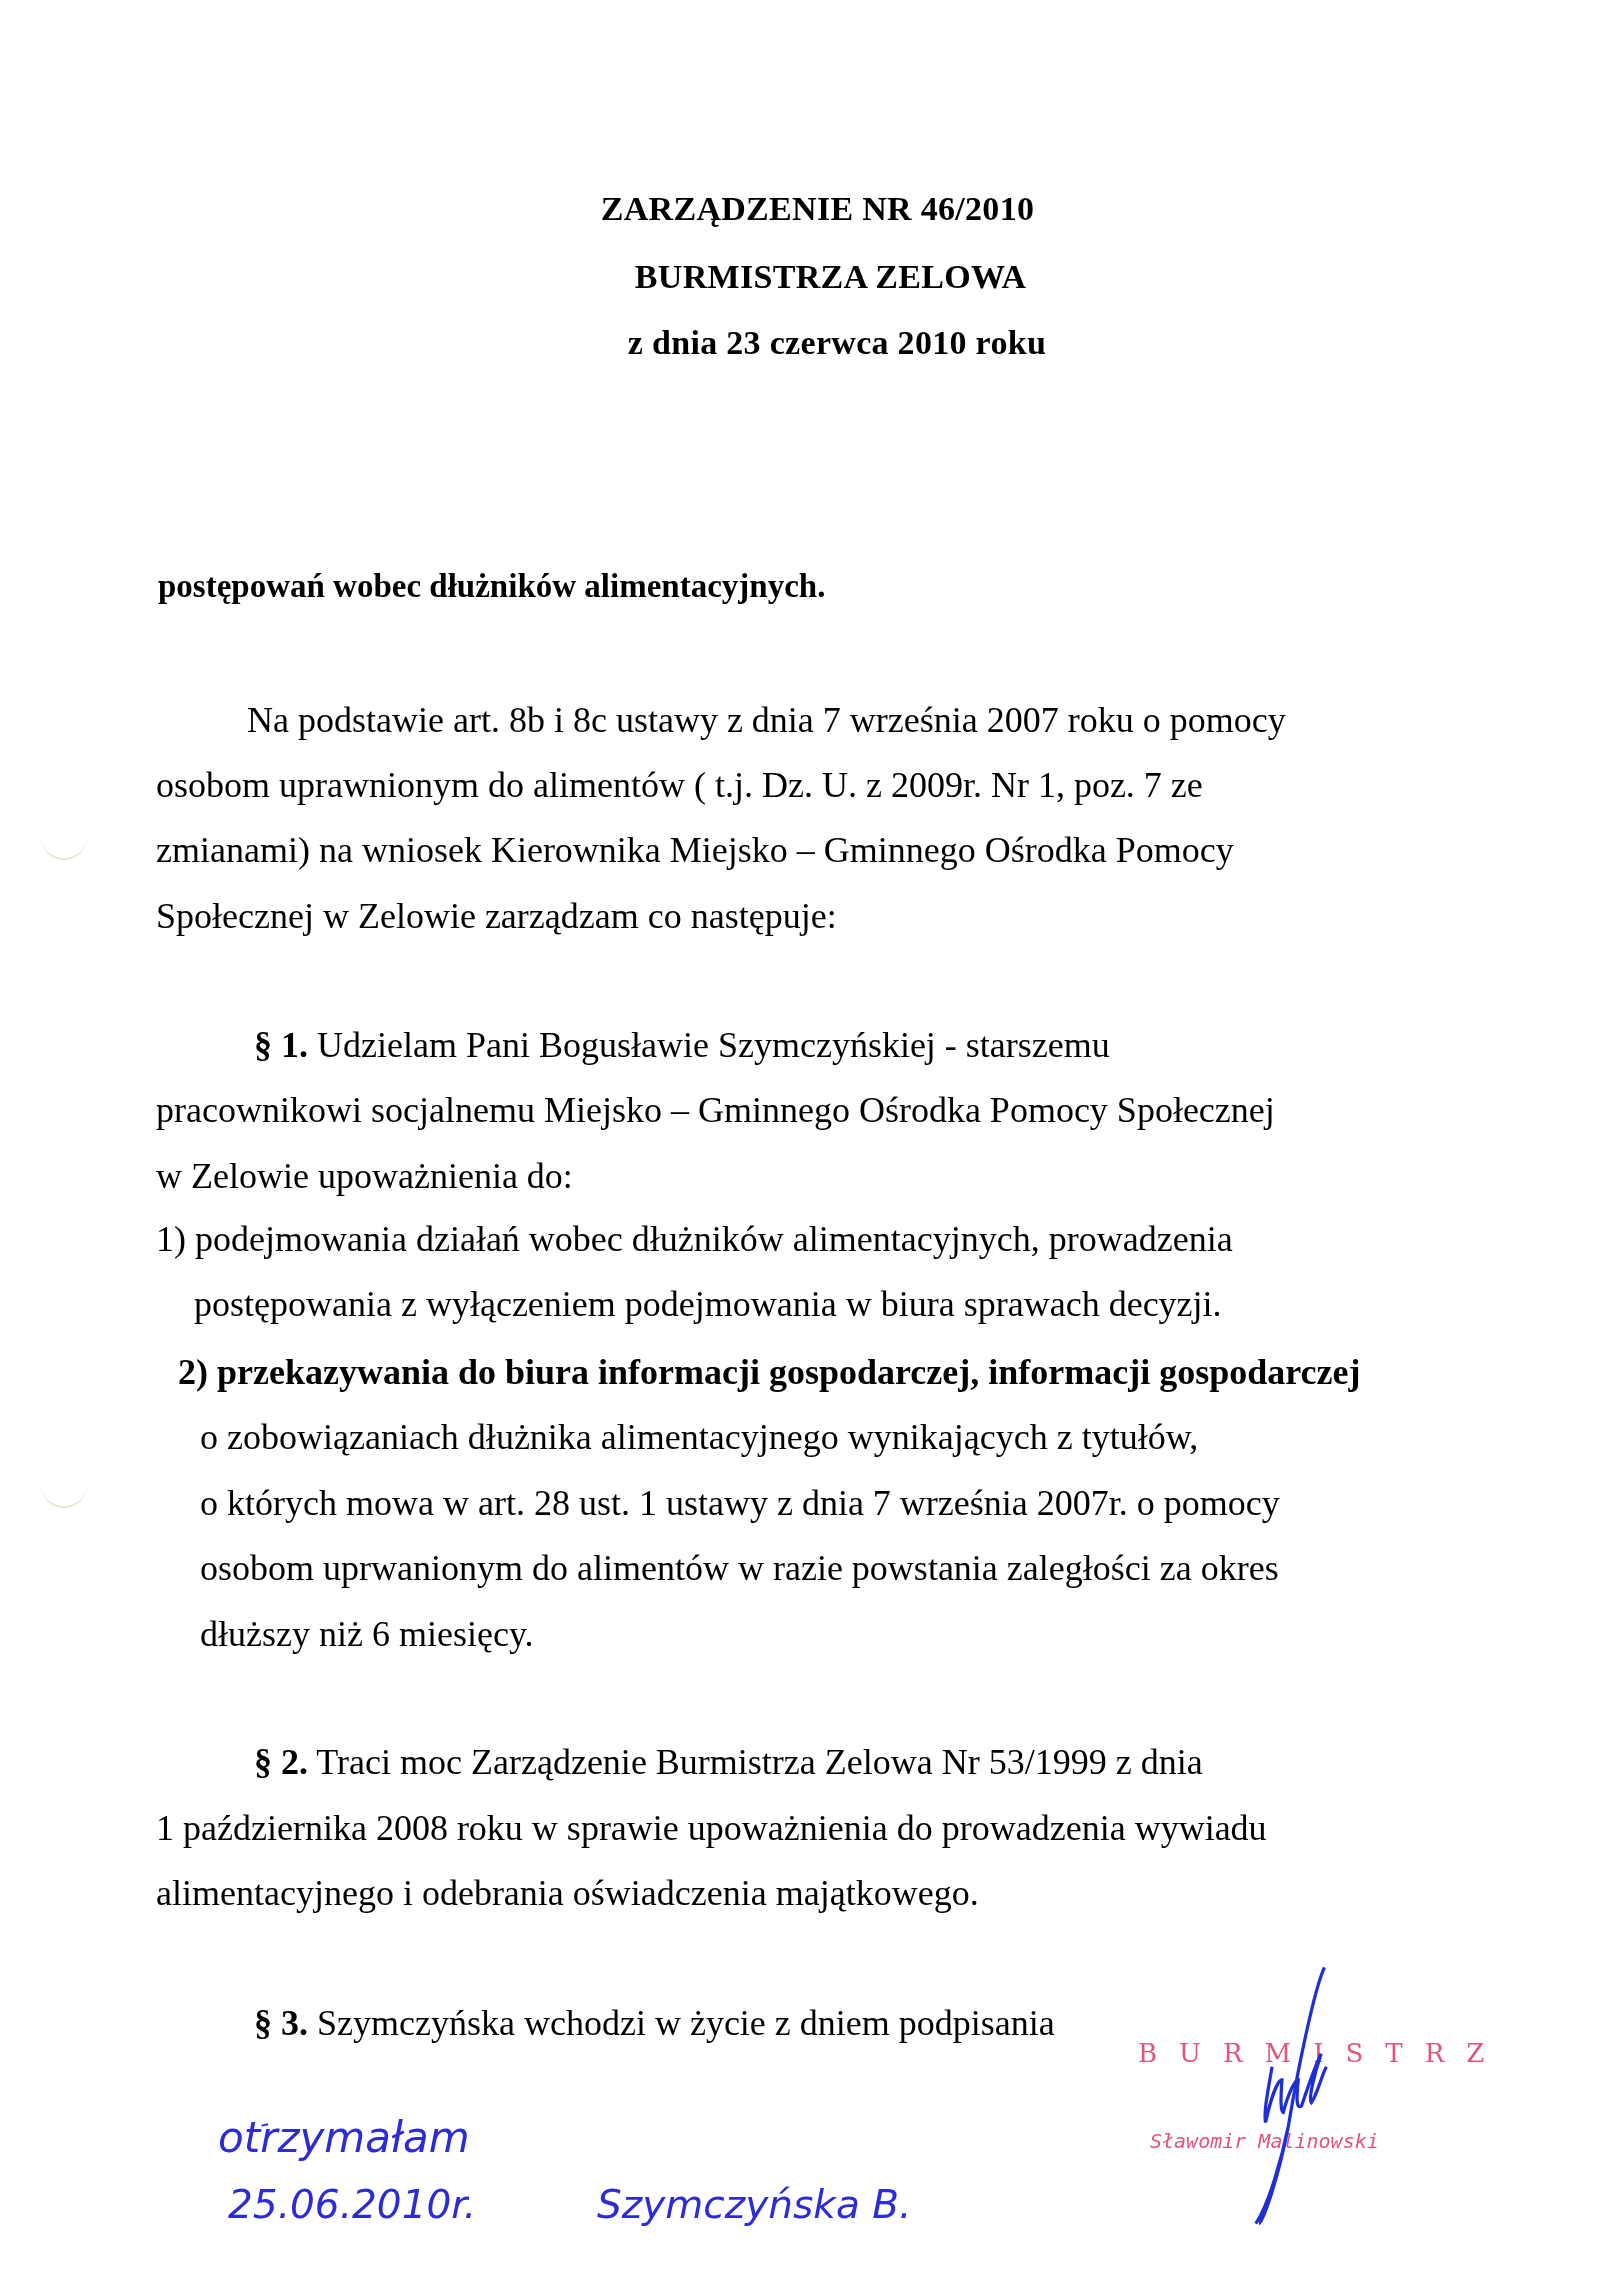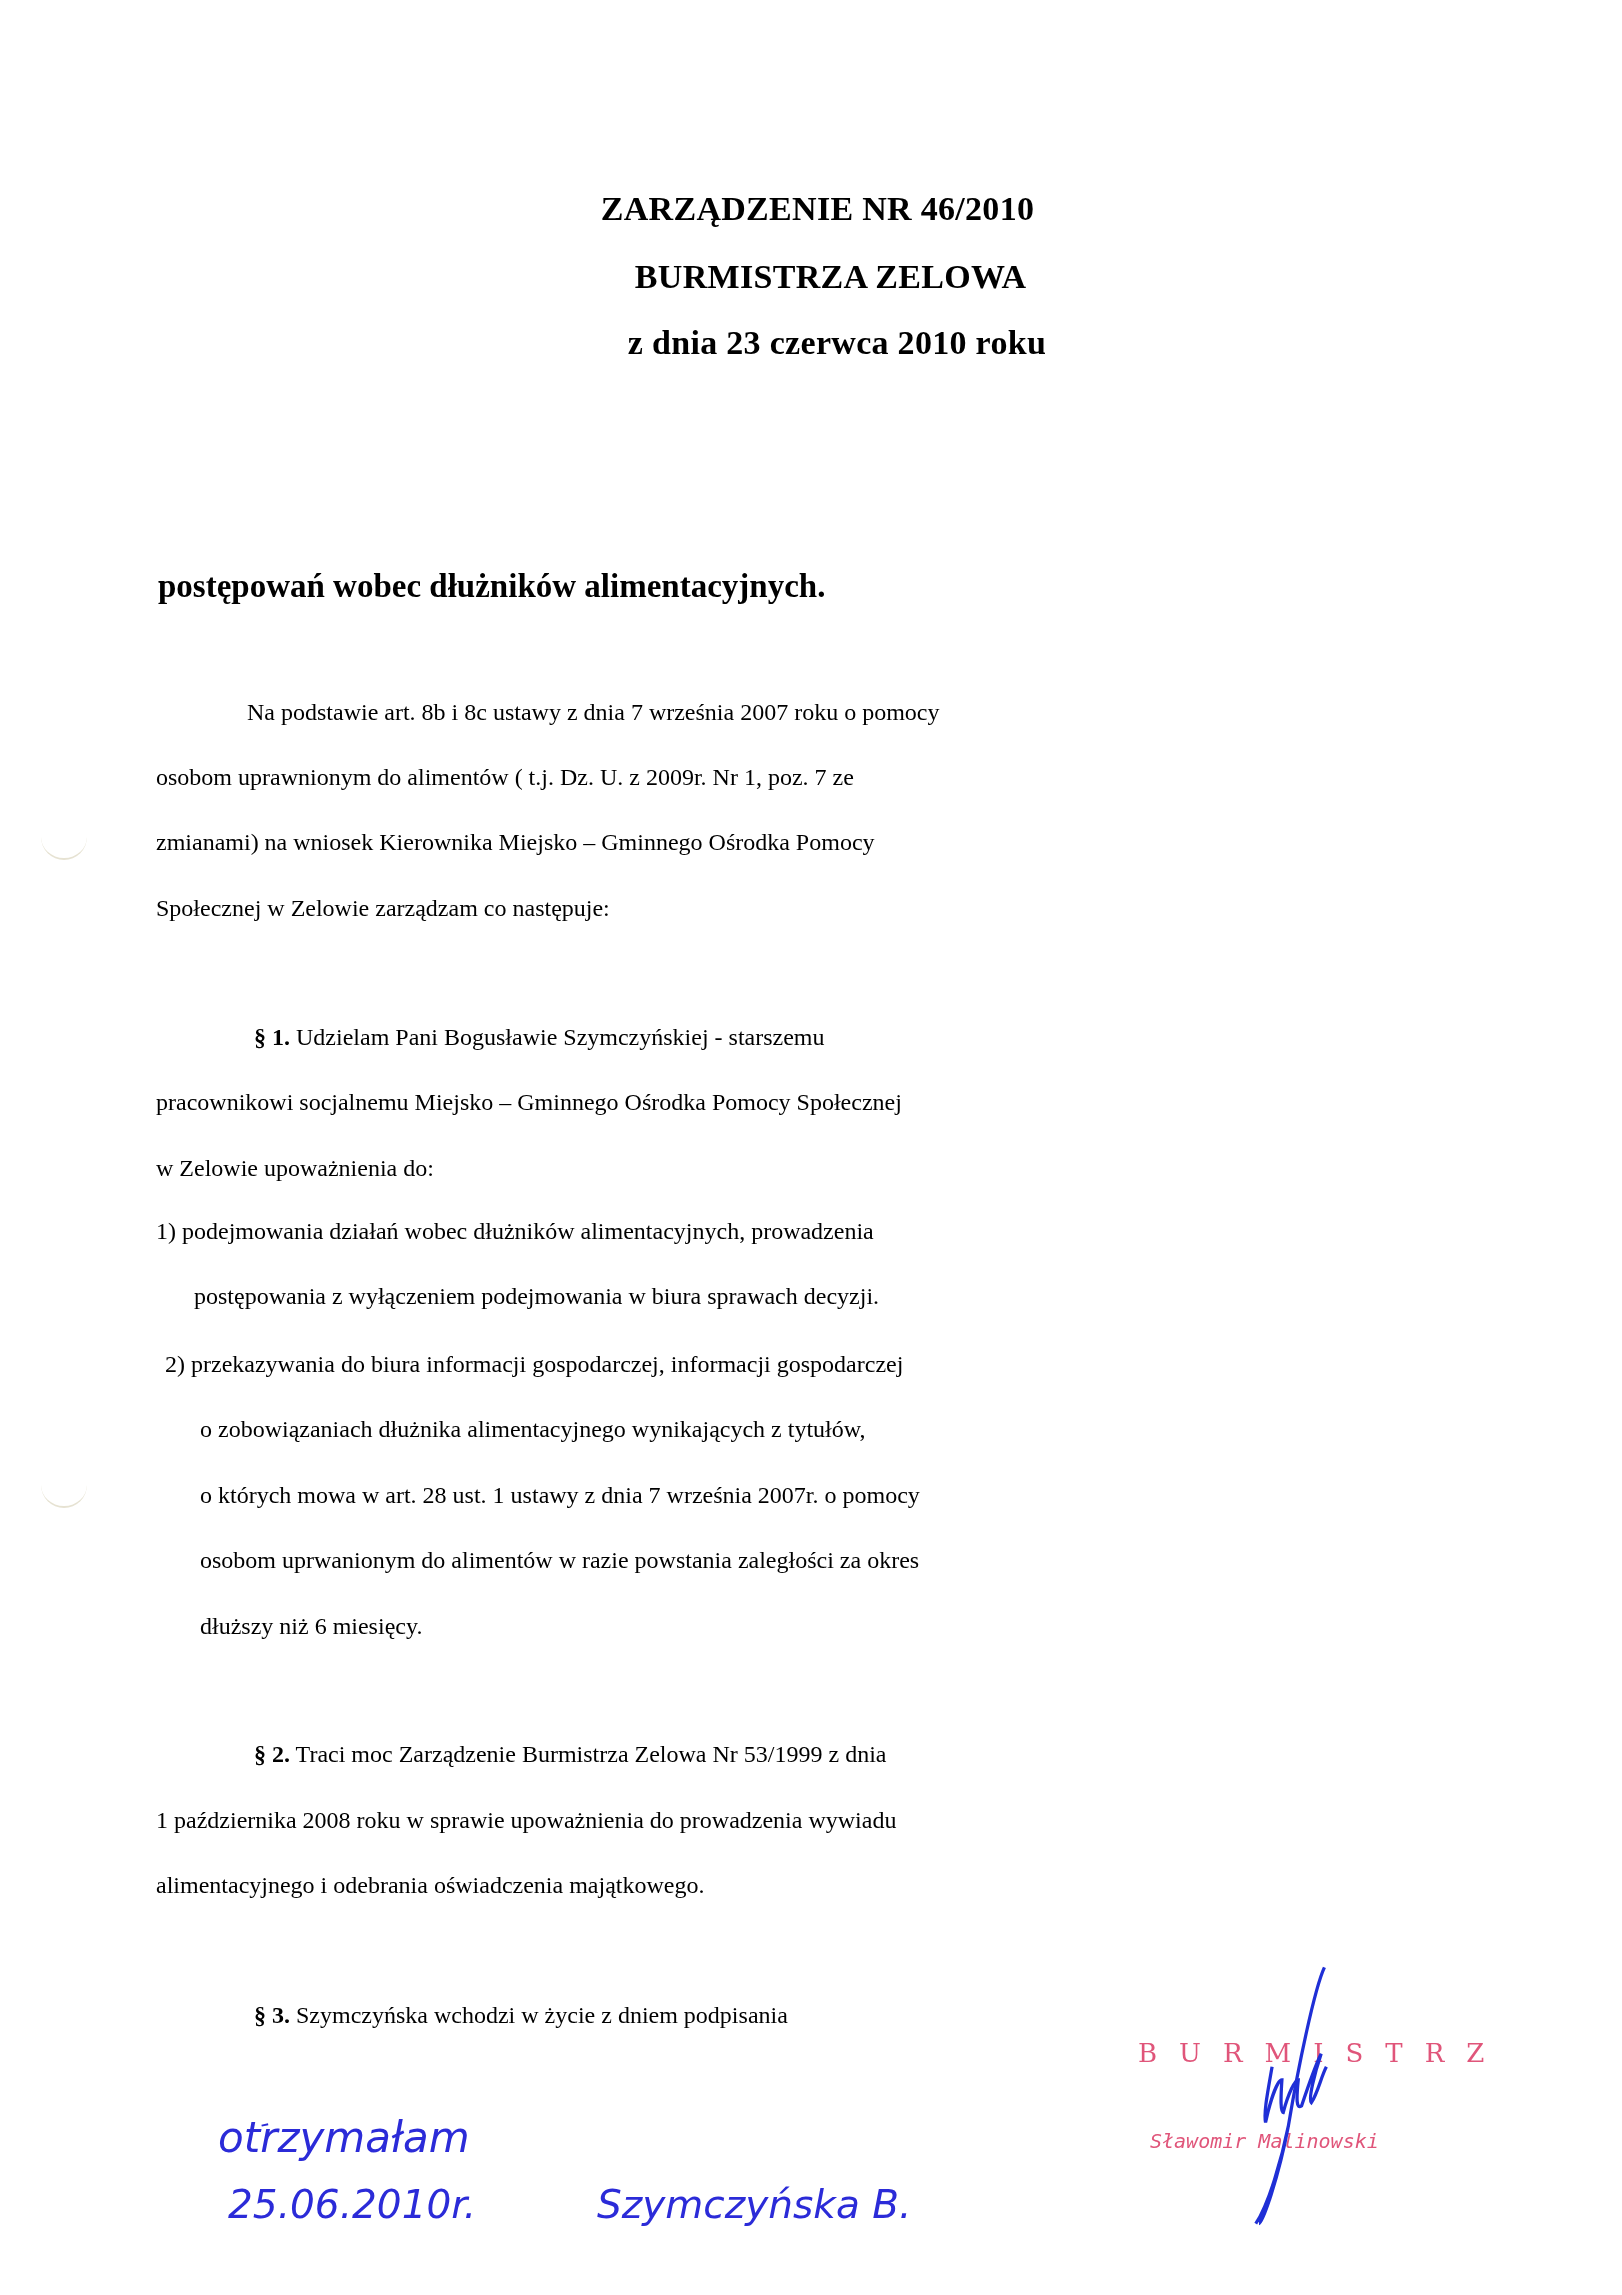--- a/index.html
+++ b/index.html
@@ -5,21 +5,21 @@
   html, body { margin: 0; padding: 0; background: #ffffff; }
   body { width: 1622px; height: 2295px; position: relative; overflow: hidden;
          font-family: "Liberation Serif", "DejaVu Serif", serif; color: #000; }
   .page { position: absolute; inset: 0; }
   .hdr { position: absolute; left: 0; width: 1622px; text-align: center; font-weight: bold;
          font-size: 34px; letter-spacing: 0.3px; }
   .hdr1 { top: 190px; padding-left: 6.5px; }
   .hdr2 { top: 258px; padding-left: 19.6px; }
   .hdr3 { top: 324px; padding-left: 26px; }
   .subject { position: absolute; left: 158px; font-weight: bold; font-size: 33px; }
-  .line { position: absolute; font-size: 24px; white-space: nowrap; }
+  .line { position: absolute; font-size: 36px; white-space: nowrap; }
   .b { font-weight: bold; }
   .punch { position: absolute; width: 46px; height: 26px; border-bottom: 2px solid #e6e2d2;
            border-radius: 0 0 33px 33px; }
   .stamp { position: absolute; color: #e0557a; font-family: "DejaVu Serif", serif; }
   .stamp-title { left: 1138px; top: 2038px; font-size: 26px; letter-spacing: 22px; }
   .stamp-name { left: 1150px; top: 2129px; font-size: 20px; font-style: italic; font-family: "DejaVu Sans Mono", monospace; }
   svg.sig { position: absolute; left: 0; top: 0; width: 1622px; height: 2295px; pointer-events: none; }
   .hand { position: absolute; color: #2b2bd8; font-family: "DejaVu Sans", sans-serif; font-style: italic; margin-left: 34px; }
 </style>
 </head>
@@ -43,21 +43,21 @@
 
   <div class="line" style="left:254px; top:1024px;">
     <span class="b">§ 1.</span><span> Udzielam Pani  Bogusławie Szymczyńskiej -  starszemu</span>
   </div>
   <div class="line" style="left:156px; top:1089px;">pracownikowi socjalnemu  Miejsko – Gminnego Ośrodka Pomocy Społecznej</div>
   <div class="line" style="left:156px; top:1155px;">w Zelowie  upoważnienia do:</div>
 
   <div class="line" style="left:156px; top:1218px;">1) podejmowania działań wobec dłużników alimentacyjnych, prowadzenia</div>
   <div class="line" style="left:194px; top:1283px;">postępowania   z wyłączeniem  podejmowania w biura sprawach decyzji.</div>
 
-  <div class="line" style="left:165px; top:1351px;">2) przekazywania  do biura  informacji  gospodarczej,  informacji gospodarczej</div>
+  <div class="line" style="left:178px; top:1351px;font-weight:bold;">2) przekazywania  do biura  informacji  gospodarczej,  informacji gospodarczej</div>
   <div class="line" style="left:200px; top:1416px;">o zobowiązaniach   dłużnika alimentacyjnego  wynikających  z tytułów,</div>
   <div class="line" style="left:200px; top:1482px;">o których mowa  w art. 28 ust. 1 ustawy z dnia 7 września 2007r.  o pomocy</div>
   <div class="line" style="left:200px; top:1547px;">osobom  uprwanionym do alimentów w razie powstania  zaległości  za okres</div>
   <div class="line" style="left:200px; top:1613px;">dłuższy niż 6 miesięcy.</div>
 
   <div class="line" style="left:254px; top:1741px;">
     <span class="b">§ 2.</span><span> Traci moc Zarządzenie Burmistrza  Zelowa  Nr 53/1999 z  dnia</span>
   </div>
   <div class="line" style="left:156px; top:1807px;">1 października  2008 roku w sprawie upoważnienia do prowadzenia wywiadu</div>
   <div class="line" style="left:156px; top:1872px;">alimentacyjnego i odebrania oświadczenia majątkowego.</div>

